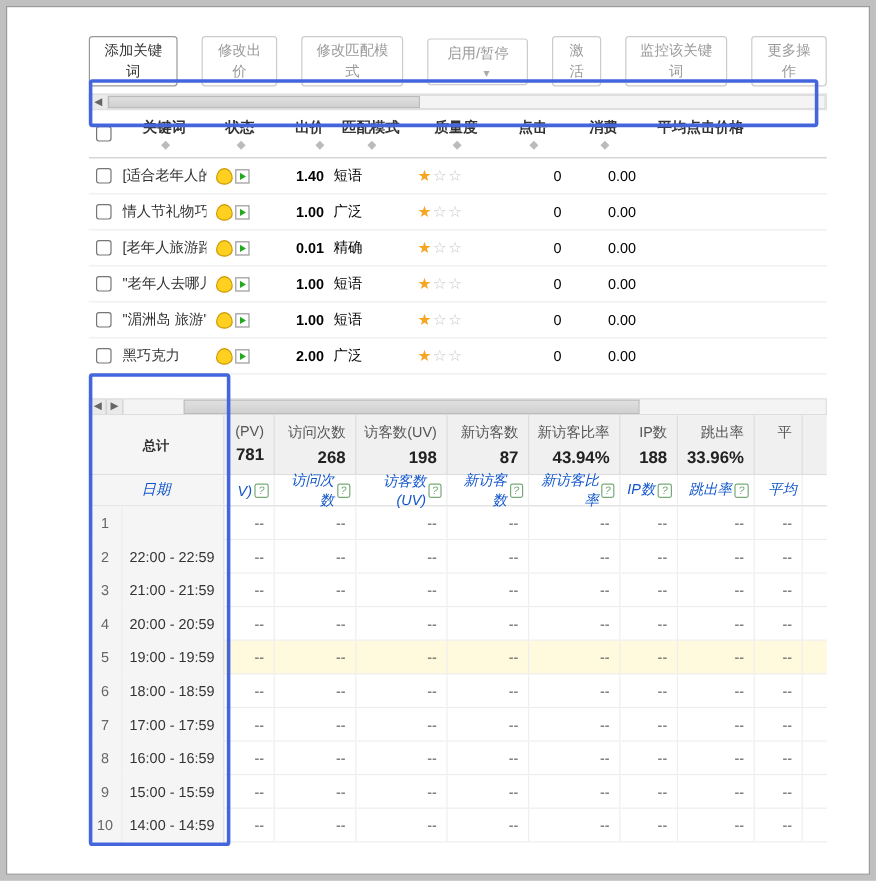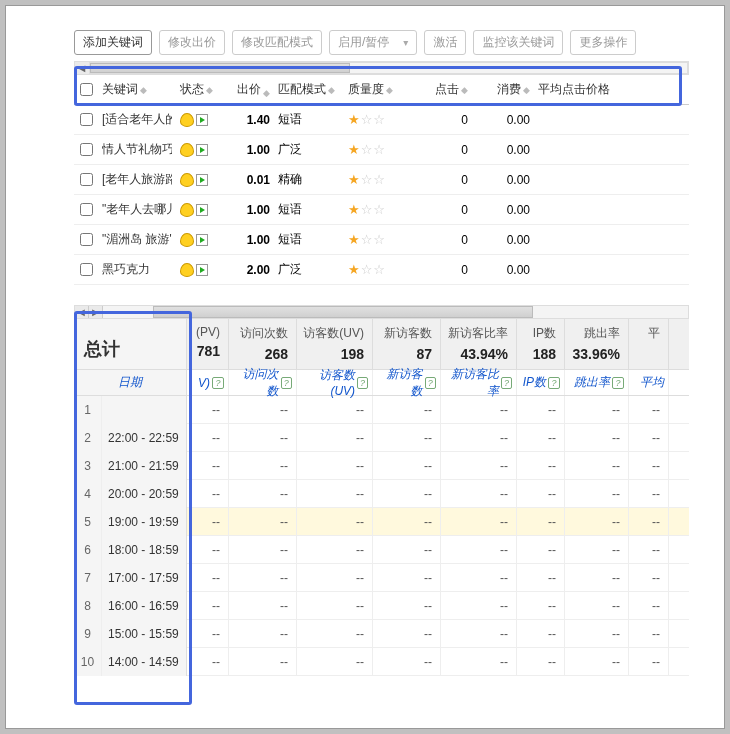--- a/index.html
+++ b/index.html
@@ -2,21 +2,21 @@
 <html><head>
 <meta charset="utf-8">
 <style>
 * { box-sizing: border-box; margin: 0; padding: 0; }
 body { font-family: Arial, "Microsoft YaHei", sans-serif; font-size: 12px; background: #c0c0c0; width: 730px; height: 734px; overflow: hidden; }
 .container { background: #fff; margin: 5px; 
 border: 1px solid #999; height: 724px; padding: 20px 0 0 0; position: relative; overflow: hidden;}
 
 
 .top-section { margin: 0 0 0 68px; width: 615px; }
-.toolbar { display: flex; gap: 7px; padding: 4px 0; align-items: center; }
+.toolbar { display: flex; gap: 20px; padding: 4px 0; align-items: center; }
 .btn { background: #fff; border: 1px solid #999; border-radius: 3px; padding: 3px 8px; font-size: 12px; cursor: pointer; color: #333; }
 .btn.disabled { color: #999; border-color: #ccc; }
 .dropdown-arrow { color: #aaa; margin-left: 14px; font-size: 10px; }
 
 .scroll-area { background: #eaeaea; border: 1px solid #ddd; position: relative; height: 14px; margin-top: 2px; display:flex; align-items:center;}
 .scroll-left { width: 14px; text-align: center; color: #666; font-size: 11px; cursor:pointer;}
 .scroll-track { flex: 1; background: #f4f4f4; height: 12px; position: relative; border:1px solid #ddd;}
 .scroll-thumb { position: absolute; left: 0; top: 0; width: 260px; height: 10px; background: linear-gradient(#e0e0e0,#d0d0d0); border:1px solid #bbb;}
 
 .table1-header { display: flex; background: #fff; border-bottom: 1px solid #ccc; padding: 6px 0; position: relative; }
@@ -48,42 +48,42 @@
 
 
 .bottom-section { margin: 20px 0 0 68px; width: 615px; position: relative; }
 .scroll-area2 { display:flex; height:14px; background:#eaeaea; border:1px solid #ddd;}
 .scroll-left2 { width:14px; text-align:center; color:#666; font-size:11px; cursor:pointer; border-right:1px solid #ccc;}
 .scroll-track2 { flex:1; position:relative; background:#f4f4f4;}
 .scroll-thumb2 { position:absolute; left:50px; top:0; width:380px; height:12px; background:linear-gradient(#e0e0e0,#d0d0d0); border:1px solid #bbb;}
 
 .totals-row { display:flex; background:#f0f0f0; border-bottom:1px solid #ddd; }
 .fixed-col { width: 113px; border-right:1px solid #ddd; background:#f5f5f5; }
-.totals-row .fixed-col { text-align:left; padding:18px 10px 8px; font-size:18px; font-weight:bold; color:#333;}
+.totals-row .fixed-col { text-align:center; padding:18px 10px 8px; font-size:11px; font-weight:bold; color:#333;}
 .metric-col { border-right:1px solid #ddd; padding:6px 8px 6px 4px; text-align:right; }
 .metric-label { color:#555; font-size:12px; margin-bottom:4px; display:block;}
 .metric-val { font-weight:bold; font-size:14px; color:#222;}
 
 .mc-pv { width:42px;} .mc-vis{width:68px;} .mc-uv{width:76px;} .mc-new{width:68px;} .mc-rate{width:76px;} .mc-ip{width:48px;} .mc-bounce{width:64px;} .mc-rest{width:40px;}
 
 .header2-row { display:flex; background:#fff; border-bottom:1px solid #ddd; height:26px; align-items:center;font-style:italic;}
 .header2-row .fixed-col { text-align:center; color:#1155cc; padding:4px;}
 .header2-cell { border-right:1px solid #eee; color:#1155cc; font-size:12px; text-align:right; padding:0 4px; display:flex; align-items:center; justify-content:flex-end; height:100%;}
 .help { display:inline-block; width:12px; height:12px; border:1px solid #7a7; color:#7a7; border-radius:2px; font-size:9px; line-height:10px; text-align:center; margin-left:2px;}
 
 .data-row { display:flex; border-bottom:1px solid #eee; height:28px; align-items:center;}
 .data-row.hl { background:#fff9dd;}
 .data-row .fixed-col { display:flex; padding:0;}
 .rownum { width:28px; text-align:center; color:#666; border-right:1px solid #eee; line-height:28px;}
 .timecell { flex:1; text-align:left; padding-left:6px; color:#333; line-height:28px;}
 .data-cell { border-right:1px solid #eee; text-align:right; padding:0 8px; color:#555; height:100%; line-height:28px;}
 
 .hl2 { left: 68px; top: 305px; width: 118px; height: 394px; }
 
-.header-bold { font-weight:normal; color:#333;}
+.header-bold { font-weight:bold; color:#333;flex-direction:column;}
 </style>
 </head>
 <body>
 
 <div class="container">
 <div class="highlight-box hl1"></div>
 <div class="highlight-box hl2"></div>
 
 <div class="top-section">
   <div class="toolbar">

